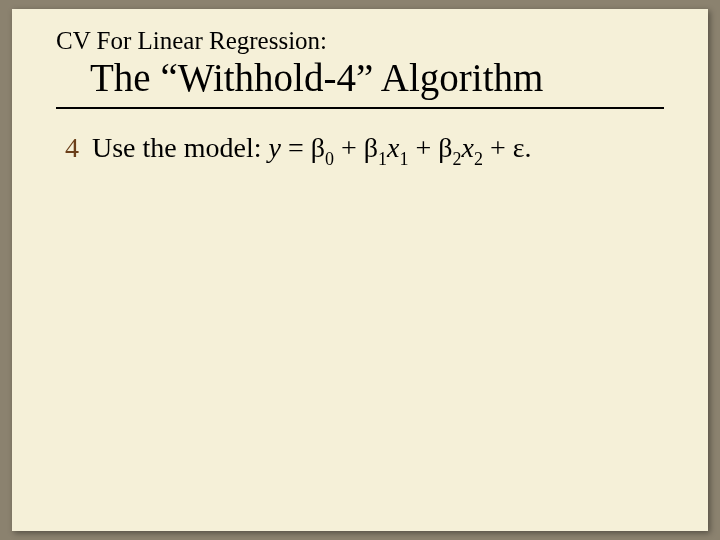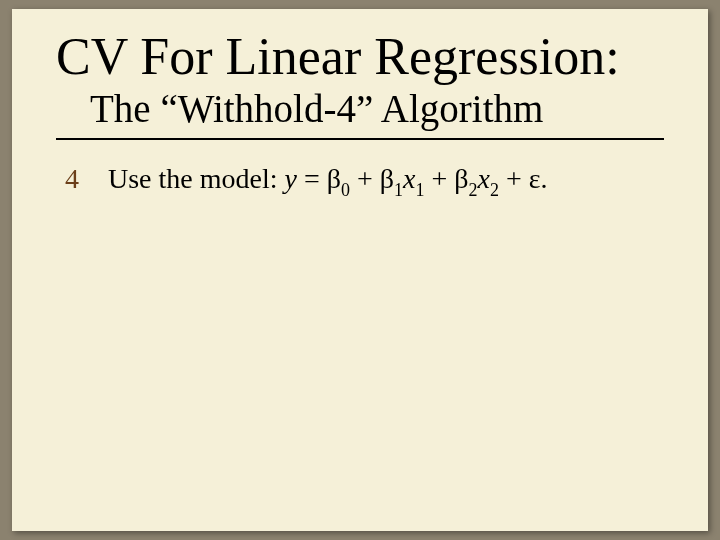--- a/index.html
+++ b/index.html
@@ -26,21 +26,21 @@
   }
   .title-block {
     font-family: "Times New Roman", Times, serif;
     color: #000;
     line-height: 1.15;
     padding-left: 34px;
     padding-bottom: 6px;
     border-bottom: 2px solid #000;
   }
   .title-line1 {
-    font-size: 52px;
+    font-size: 25px;
     margin-left: -34px;
   }
   .title-line2 {
     font-size: 39px;
   }
   .body {
     margin-top: 22px;
     padding-left: 6px;
   }
   .bullet-row {
@@ -55,21 +55,20 @@
     line-height: 1.2;
     width: 20px;
     text-align: center;
     flex: none;
   }
   .bullet-text {
     font-family: "Times New Roman", Times, serif;
     font-size: 28px;
     color: #000;
     line-height: 1.2;
-    margin-left: 16px;
   }
   .it { font-style: italic; }
   .sub {
     font-size: 18px;
     vertical-align: sub;
     position: relative;
     top: 2px;
   }
 </style>
 </head>

